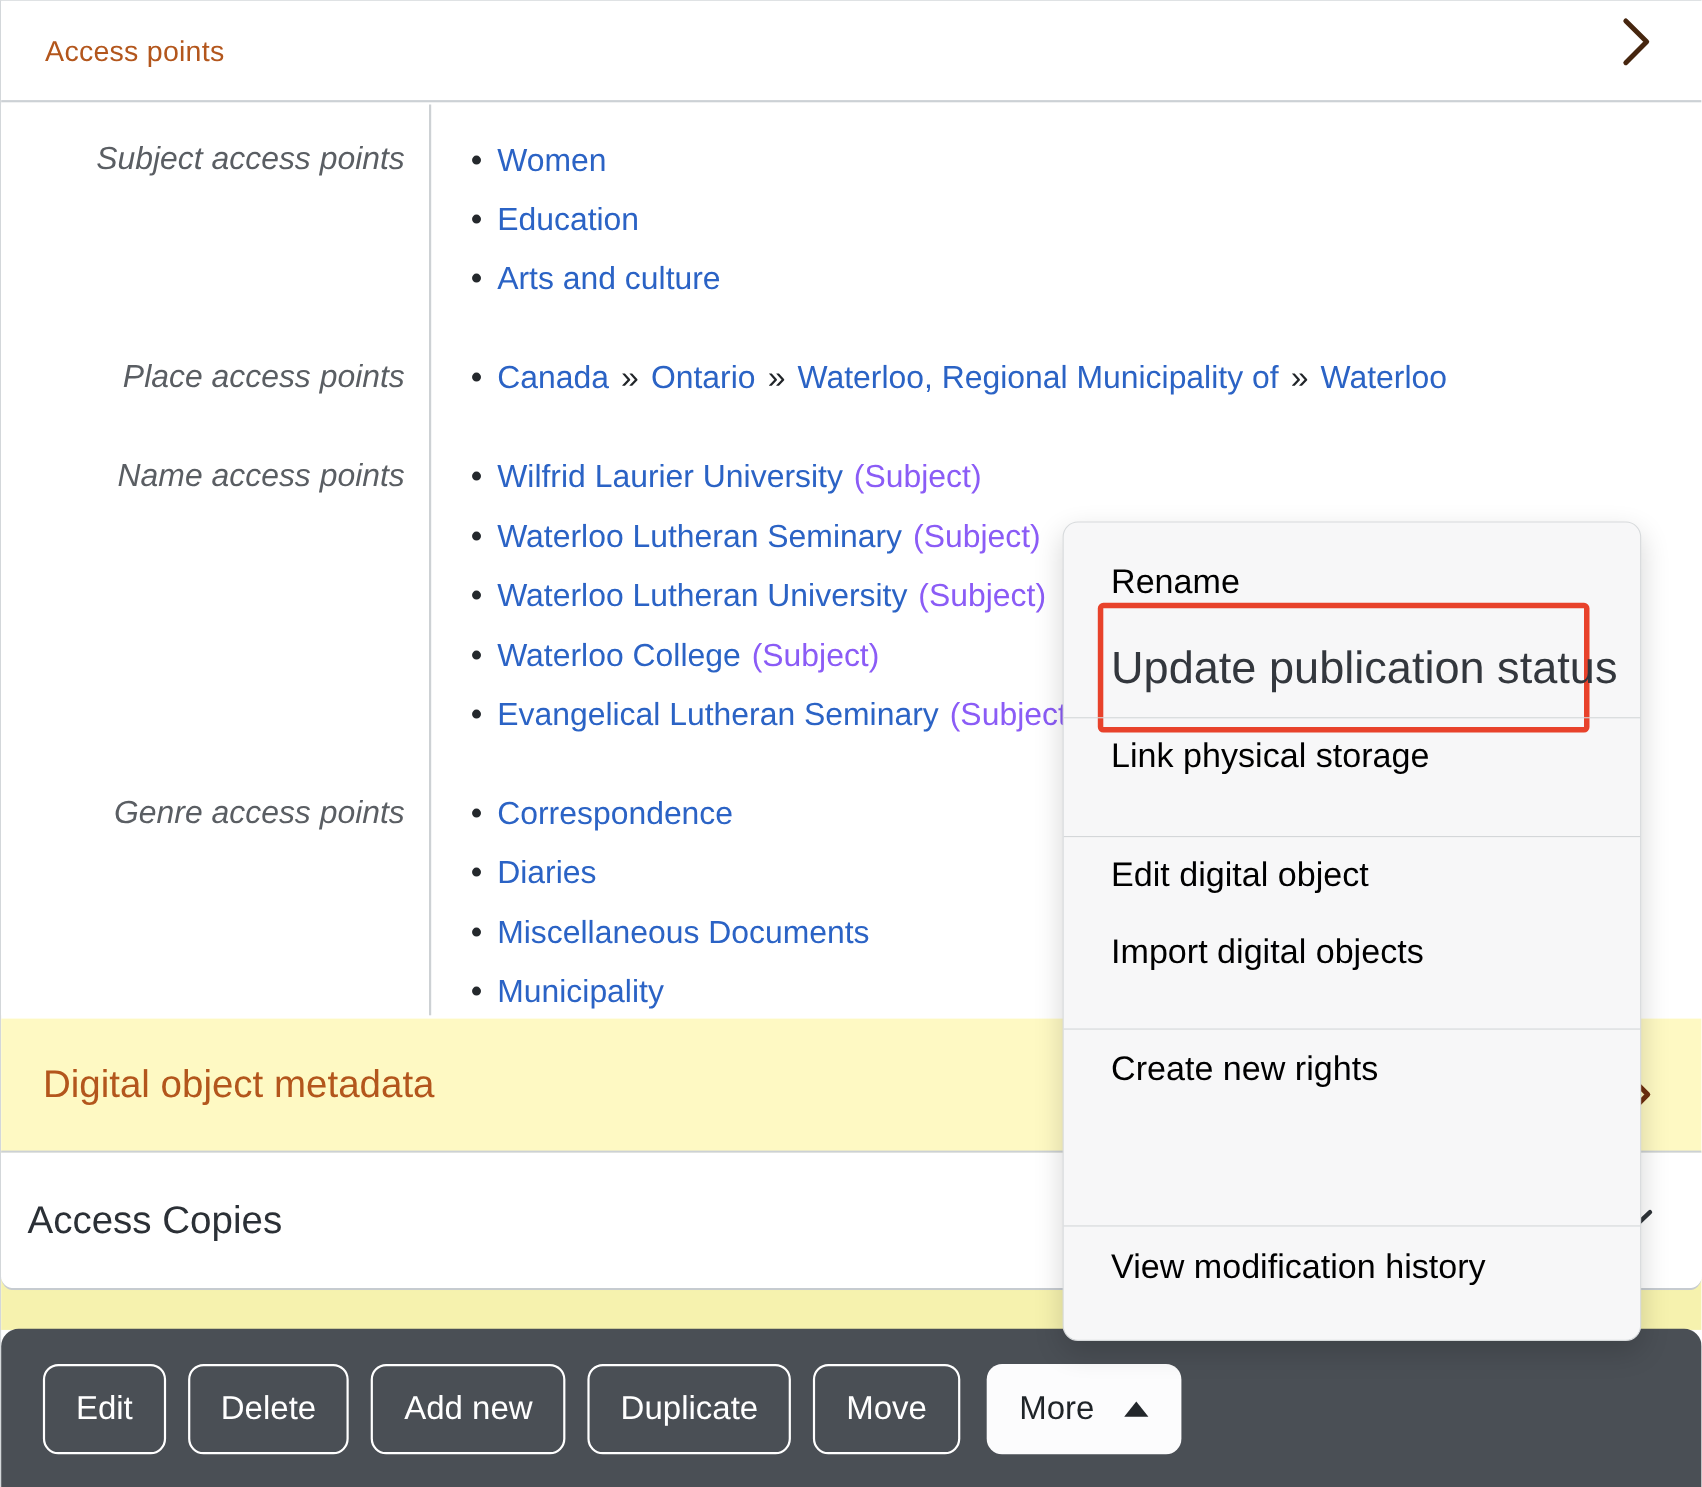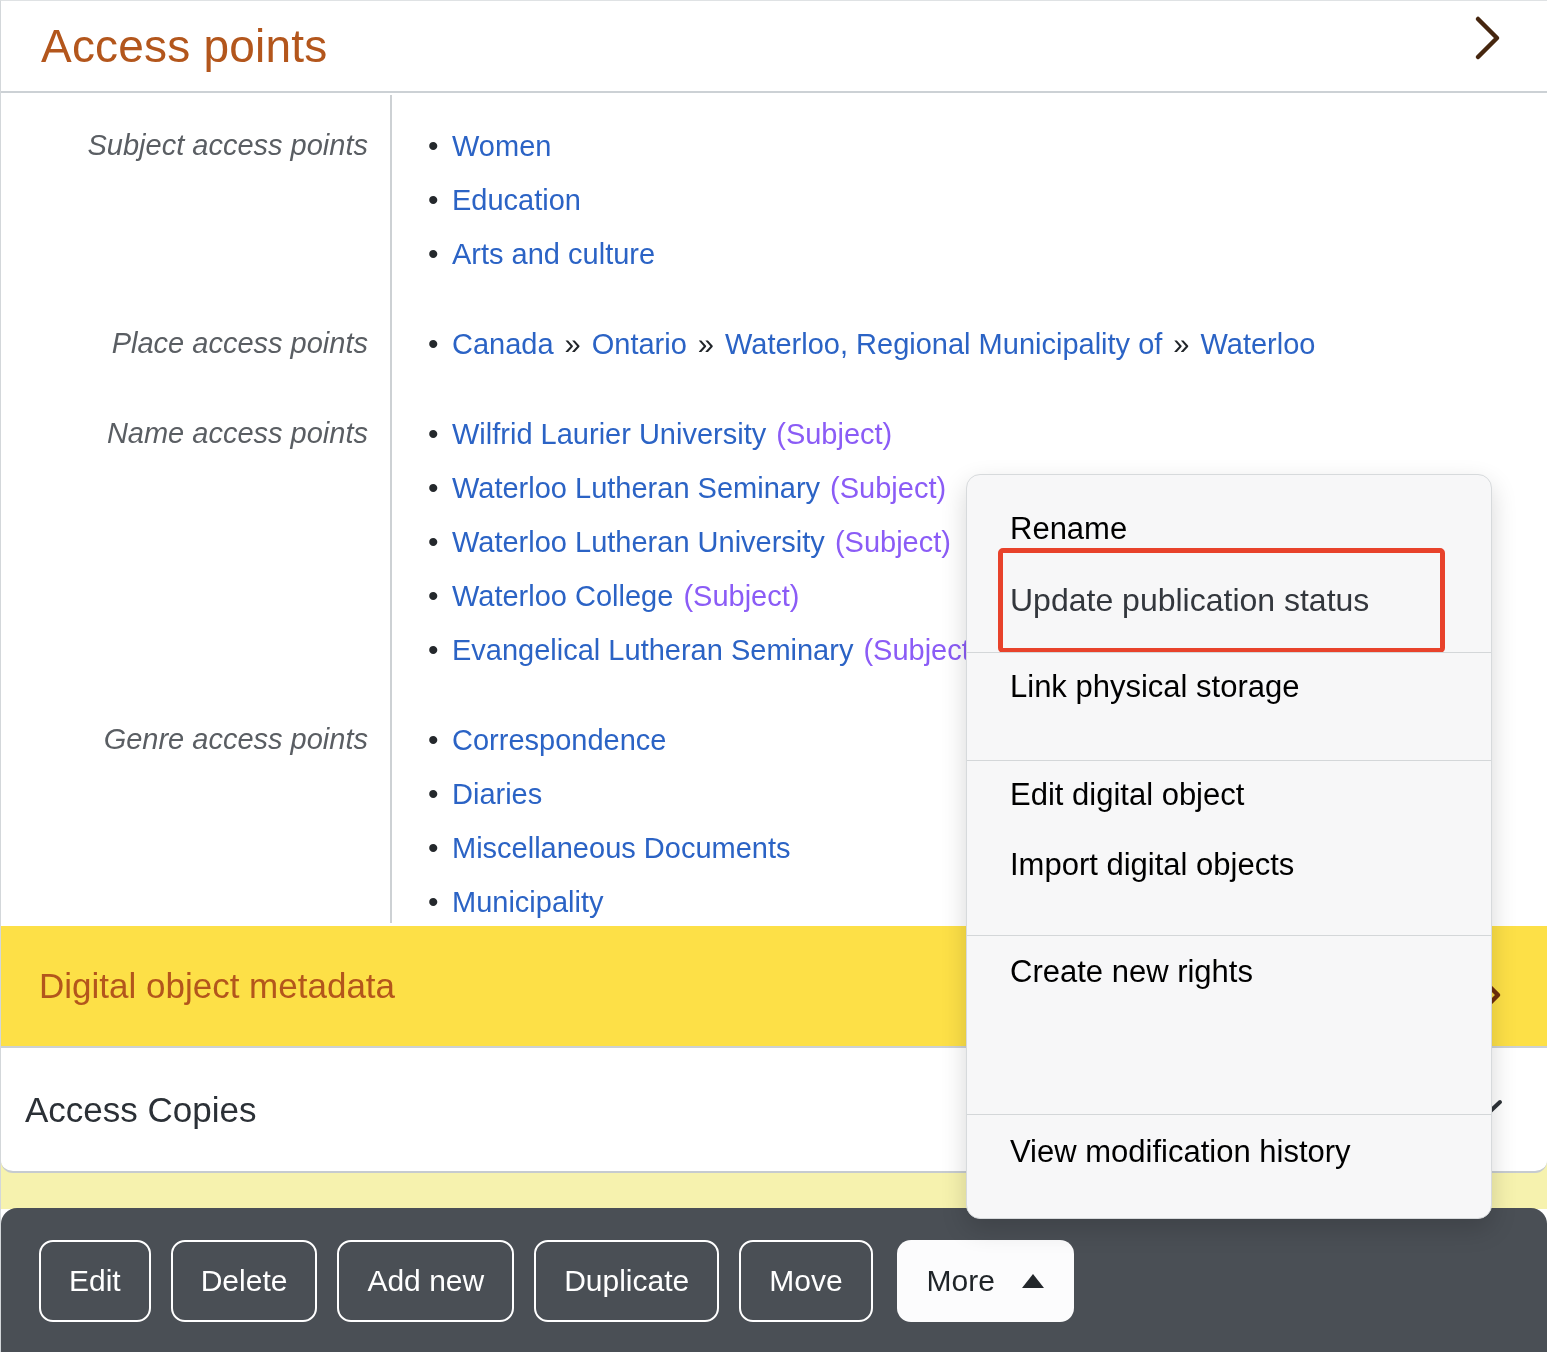--- a/index.html
+++ b/index.html
@@ -6,38 +6,38 @@
   html,body { background:#ffffff; }
   body { font-family:"Liberation Sans", sans-serif; }
   .screen {
     position:relative; width:1547px; height:1352px; overflow:hidden;
     background:#ffffff; border-left:1px solid #d3d7da; border-top:1px solid #dfe2e4;
   }
 
   
   .ap-header { position:absolute; top:0; left:0; right:0; height:92px;
     border-bottom:2px solid #ccd1d5; background:#fff; display:flex; align-items:center; padding:0 40px; }
-  .ap-title { color:#b3561c; font-size:46px; font-weight:500; letter-spacing:0.2px; }
+  .ap-title { color:#b3561c; font-size:26px; font-weight:500; letter-spacing:0.2px; }
   .header-chevron { position:absolute; right:45px; top:14px; }
 
   .ap-table { position:absolute; top:94px; left:0; right:0; height:828px; background:#fff; padding-top:24px; }
   .col-divider { position:absolute; left:389px; top:0; height:828px; width:2px; background:#cdd1d4; }
   .ap-row { display:flex; align-items:flex-start; margin-bottom:36px; }
   .ap-label { width:389px; padding-right:22px; text-align:right; color:#5a5e63;
     font-size:29px; line-height:53px; flex:none;font-style:italic; }
   .ap-values { padding-left:38px; }
   .ap-item { display:flex; align-items:baseline; font-size:29px; line-height:53px; }
   .bullet { width:24px; color:#24282c; flex:none; }
   .bullet::before { content:"\2022"; font-size:30px; }
   .ap-link { color:#2b63c5; text-decoration:none; white-space:nowrap; }
   .suffix { color:#8b5cf6; margin-left:10px; white-space:nowrap; }
   .crumb-sep { color:#212529; margin:0 11px; }
 
   
-  .dom-section { position:absolute; top:925px; left:0; right:0; height:122px; background:#fde047;
+  .dom-section { position:absolute; top:925px; left:0; right:0; height:122px; background:#fef9c3;
     border-bottom:2px solid #ccd1d5; display:flex; align-items:center; padding:0 38px; }
   .dom-title { color:#b3561c; font-size:35px; font-weight:500; }
   .dom-chevron { position:absolute; right:44px; top:48px; }
 
   .ac-section { position:absolute; top:1047px; left:0; right:0; height:125px; background:#fff;
     border-bottom:2px solid #c6cbd0; border-radius:0 0 12px 12px;
     display:flex; align-items:center; padding:0 24px; z-index:2; }
   .ac-title { color:#2b3036; font-size:35px; font-weight:500; }
   .ac-chevron { position:absolute; right:43px; top:50px; }
 
@@ -56,23 +56,23 @@
     display:flex; align-items:center; gap:27px; margin-left:4px; cursor:pointer;justify-content:center; }
   .caret-up { width:0; height:0; border-left:11px solid transparent;
     border-right:11px solid transparent; border-bottom:14px solid #23272b; }
 
   
   .context-menu { position:absolute; left:965px; top:473px; width:526px; height:745px;
     background:#f7f7f8; border:1px solid #d7dadc; border-radius:14px;
     box-shadow:0 10px 26px rgba(0,0,0,0.16); z-index:30; }
   .menu-item { position:absolute; left:43px; right:16px; font-size:31px; line-height:40px;
     color:#000000; cursor:pointer; white-space:nowrap; }
-  .menu-item-highlighted { position:absolute; left:31px; top:73px; width:447px; height:105px;
+  .menu-item-highlighted { position:absolute; left:31px; top:73px; width:447px; height:118px;
     border:5px solid #e8422b; border-radius:5px; display:flex; align-items:center;
-    padding-left:7px; font-size:32px; color:#33373d; cursor:pointer; white-space:nowrap; }
+    padding-left:7px; font-size:41px; color:#33373d; cursor:pointer; white-space:nowrap; }
   .menu-divider { position:absolute; left:0; right:0; height:1px; background:#d4d7d9; }
   .mi-rename { top:34px; }
   .mi-link-storage { top:192px; }
   .mi-edit-do { top:300px; }
   .mi-import-do { top:370px; }
   .mi-create-rights { top:477px; }
   .mi-manage-rights { top:548px; }
   .mi-view-history { top:657px; }
   .md-1 { top:177px; } .md-2 { top:285px; } .md-3 { top:460px; } .md-4 { top:639px; }
 </style>

